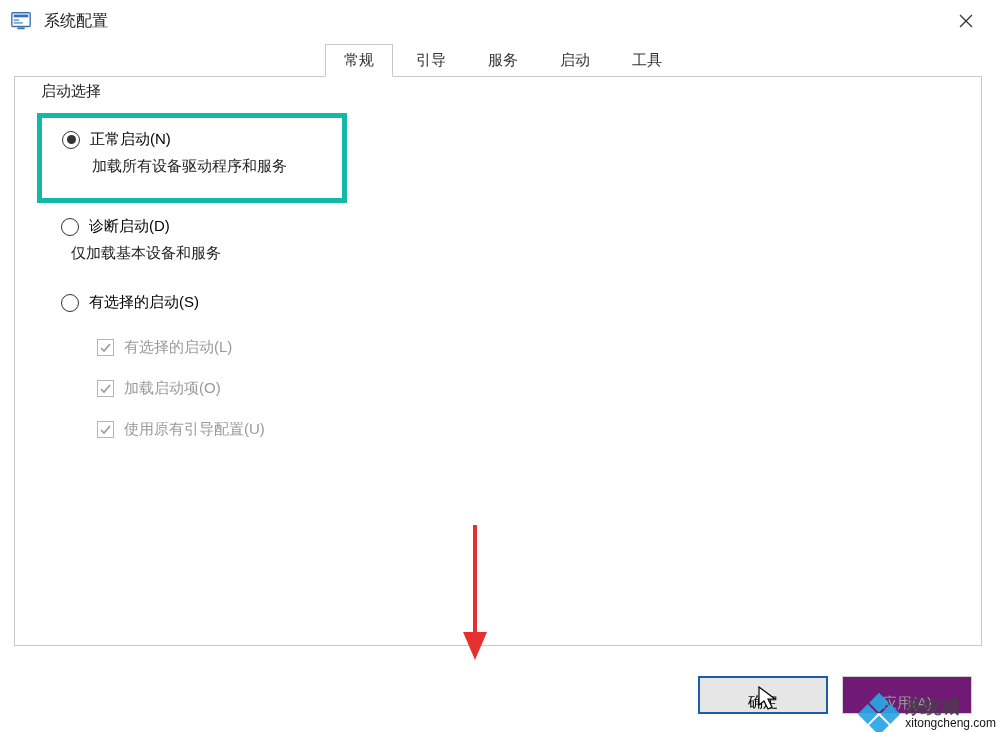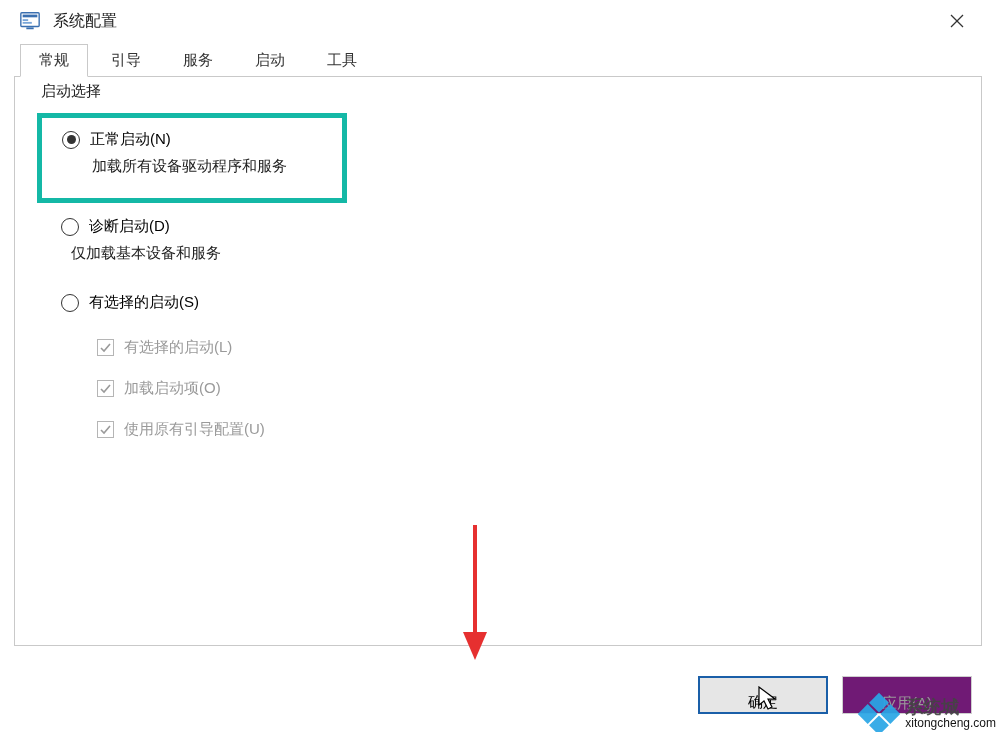--- a/index.html
+++ b/index.html
@@ -9,44 +9,45 @@
   background: #fff;
   width: 996px;
   height: 732px;
   position: relative;
   overflow: hidden;
 }
 .titlebar {
   height: 42px;
   display: flex;
   align-items: center;
-  padding: 0 19px;
+  padding: 0 10px;
   background: #fff;
   justify-content: center;
 }
 .titlebar .app-icon {
   width: 22px; height: 22px;
   margin-right: 12px;
   display: inline-flex; align-items: center; justify-content: center;
 }
 .titlebar .title { font-size: 16px; color: #222; }
 .titlebar .spacer { flex: 1; }
 .close-btn {
   width: 40px; height: 42px;
   display: flex; align-items: center; justify-content: center;
   cursor: pointer;
 }
 .close-btn svg { width: 14px; height: 14px; }
 
 .tabbar {
   display: flex;
   align-items: flex-end;
-  padding-left: 20px;
+  padding-left: 14px;
   height: 34px;
   position: relative;
+  justify-content: center;
 }
 .tab {
   padding: 6px 18px 6px 18px;
   font-size: 15px;
   color: #333;
   cursor: pointer;
   border: 1px solid transparent;
   margin-right: 4px;
   position: relative;
   top: 1px;

